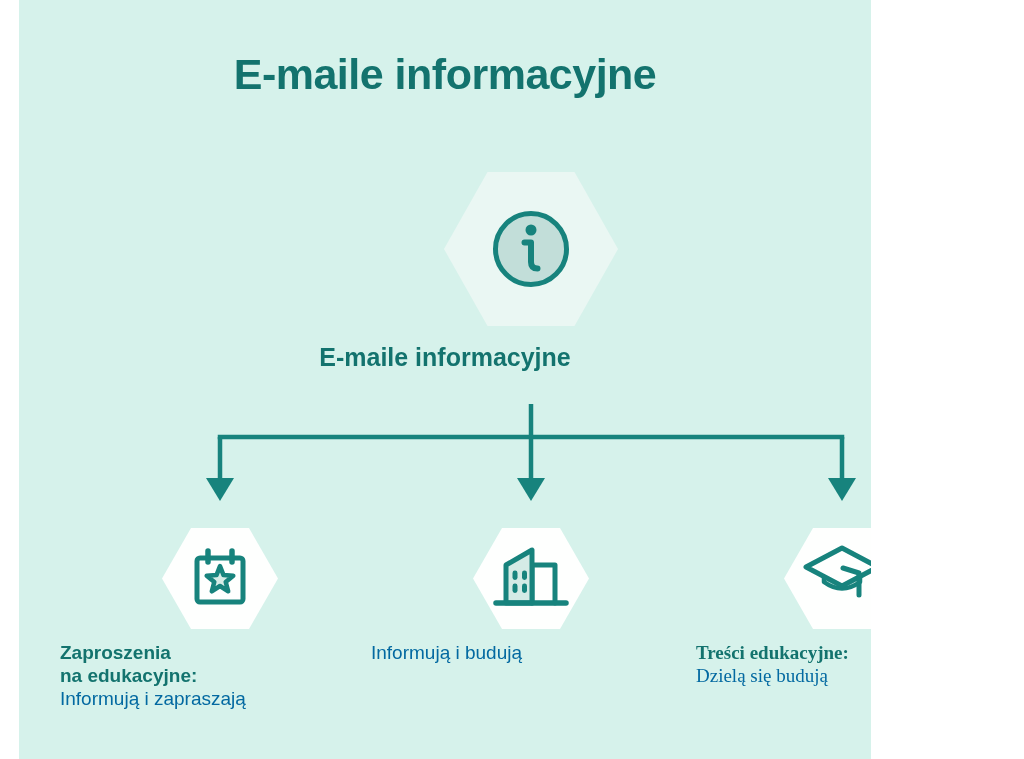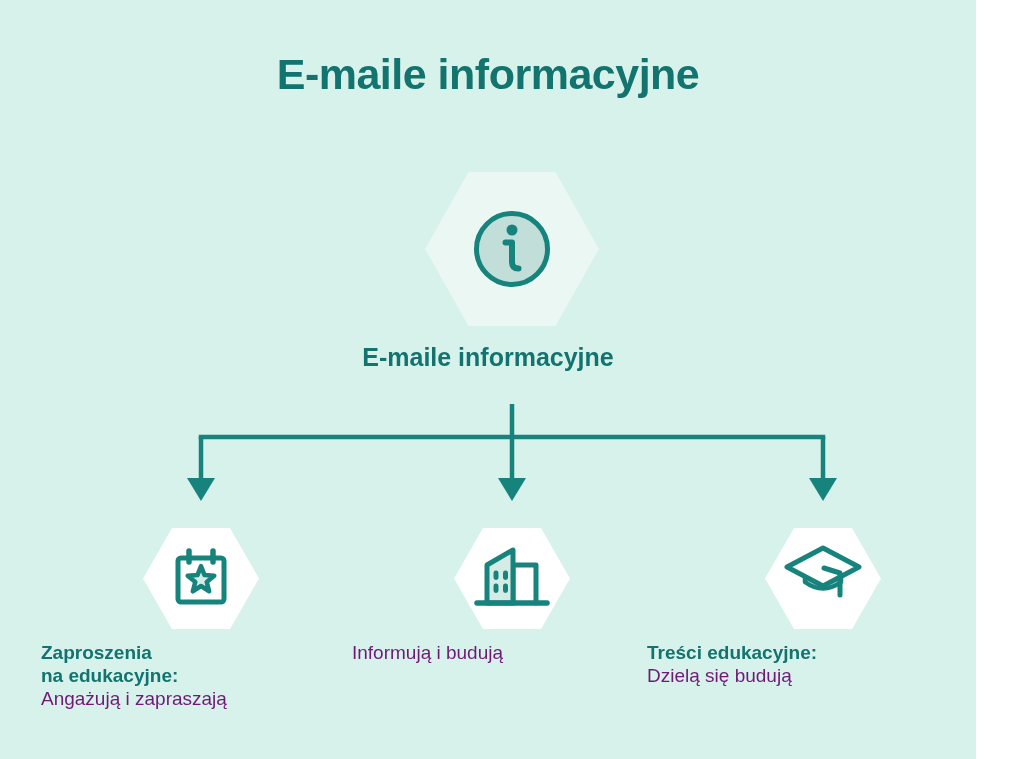--- a/index.html
+++ b/index.html
@@ -8,22 +8,22 @@
     --text:#13736e;
     --hex-center-fill:#eaf7f3;
     --hex-branch-fill:#fefffe;
     --icon-fill:#d5ebe6;
     --info-circle-fill:#c2ded9;
   }
   *{margin:0;padding:0;box-sizing:border-box;}
   html,body{width:1024px;height:759px;}
   body{font-family:"Liberation Sans","DejaVu Sans",sans-serif;}
   .stage{
-    position:relative;width:976px;height:759px;
-    background:var(--background);overflow:hidden;
+    position:relative;width:852px;height:759px;
+    background:var(--background);overflow:hidden;margin-left:19px;
   }
   .title{
     position:absolute;top:50px;left:0;width:100%;
     text-align:center;font-size:43px;font-weight:700;
     color:var(--text);letter-spacing:-0.5px;
   }
   .hex{
     position:absolute;
     clip-path:polygon(25% 0%,75% 0%,100% 50%,75% 100%,25% 100%,0% 50%);
     display:flex;align-items:center;justify-content:center;
@@ -53,23 +53,23 @@
   .connectors{position:absolute;left:0;top:0;}
   .connectors .line{stroke:var(--teal);stroke-width:4.5;fill:none;}
   .connectors .head{fill:var(--teal);stroke:none;}
   .branch-label{
     position:absolute;top:641px;width:320px;
     text-align:left;font-size:19px;line-height:23px;
     color:var(--text);
   }
   .branch-label.b0{left:41px;}
   .branch-label.b1{left:352px;}
-  .branch-label.b2{left:647px;}
+  .branch-label.b2{left:677px;font-family:Liberation Serif, serif;}
   .branch-label .heading{font-weight:700;}
-  .branch-label .body{font-weight:400;color:#701a75;}
+  .branch-label .body{font-weight:400;color:#0369a1;}
   .icon-svg .st{stroke:var(--teal);fill:none;stroke-linecap:round;stroke-linejoin:round;}
   .icon-svg .fill-light{fill:var(--icon-fill);}
   .icon-svg .fill-white{fill:var(--hex-branch-fill);}
   .icon-svg .fill-teal{fill:var(--teal);}
 </style>
 </head>
 <body>
 
 <div class="stage">
 
@@ -125,21 +125,21 @@
         <path class="st fill-light" style="stroke-width:4.5" d="M22 28 V40 Q40 53 58 40 V28"></path>
         <polygon class="st fill-white" style="stroke-width:5" points="40,6 76,25 40,44 4,25"></polygon>
         <path class="st" style="stroke-width:5" d="M41 26 L57 31 L57 53"></path>
       </svg>
     </span>
   </div>
 
   <div class="branch-label b0">
     <div class="heading">Zaproszenia</div>
     <div class="heading">na edukacyjne:</div>
-    <div class="body">Angażują i zapraszają</div>
+    <div class="body">Informują i zapraszają</div>
   </div>
 
   <div class="branch-label b1">
     <div class="body">Informują i budują</div>
   </div>
 
   <div class="branch-label b2">
     <div class="heading">Treści edukacyjne:</div>
     <div class="body">Dzielą się budują</div>
   </div>

